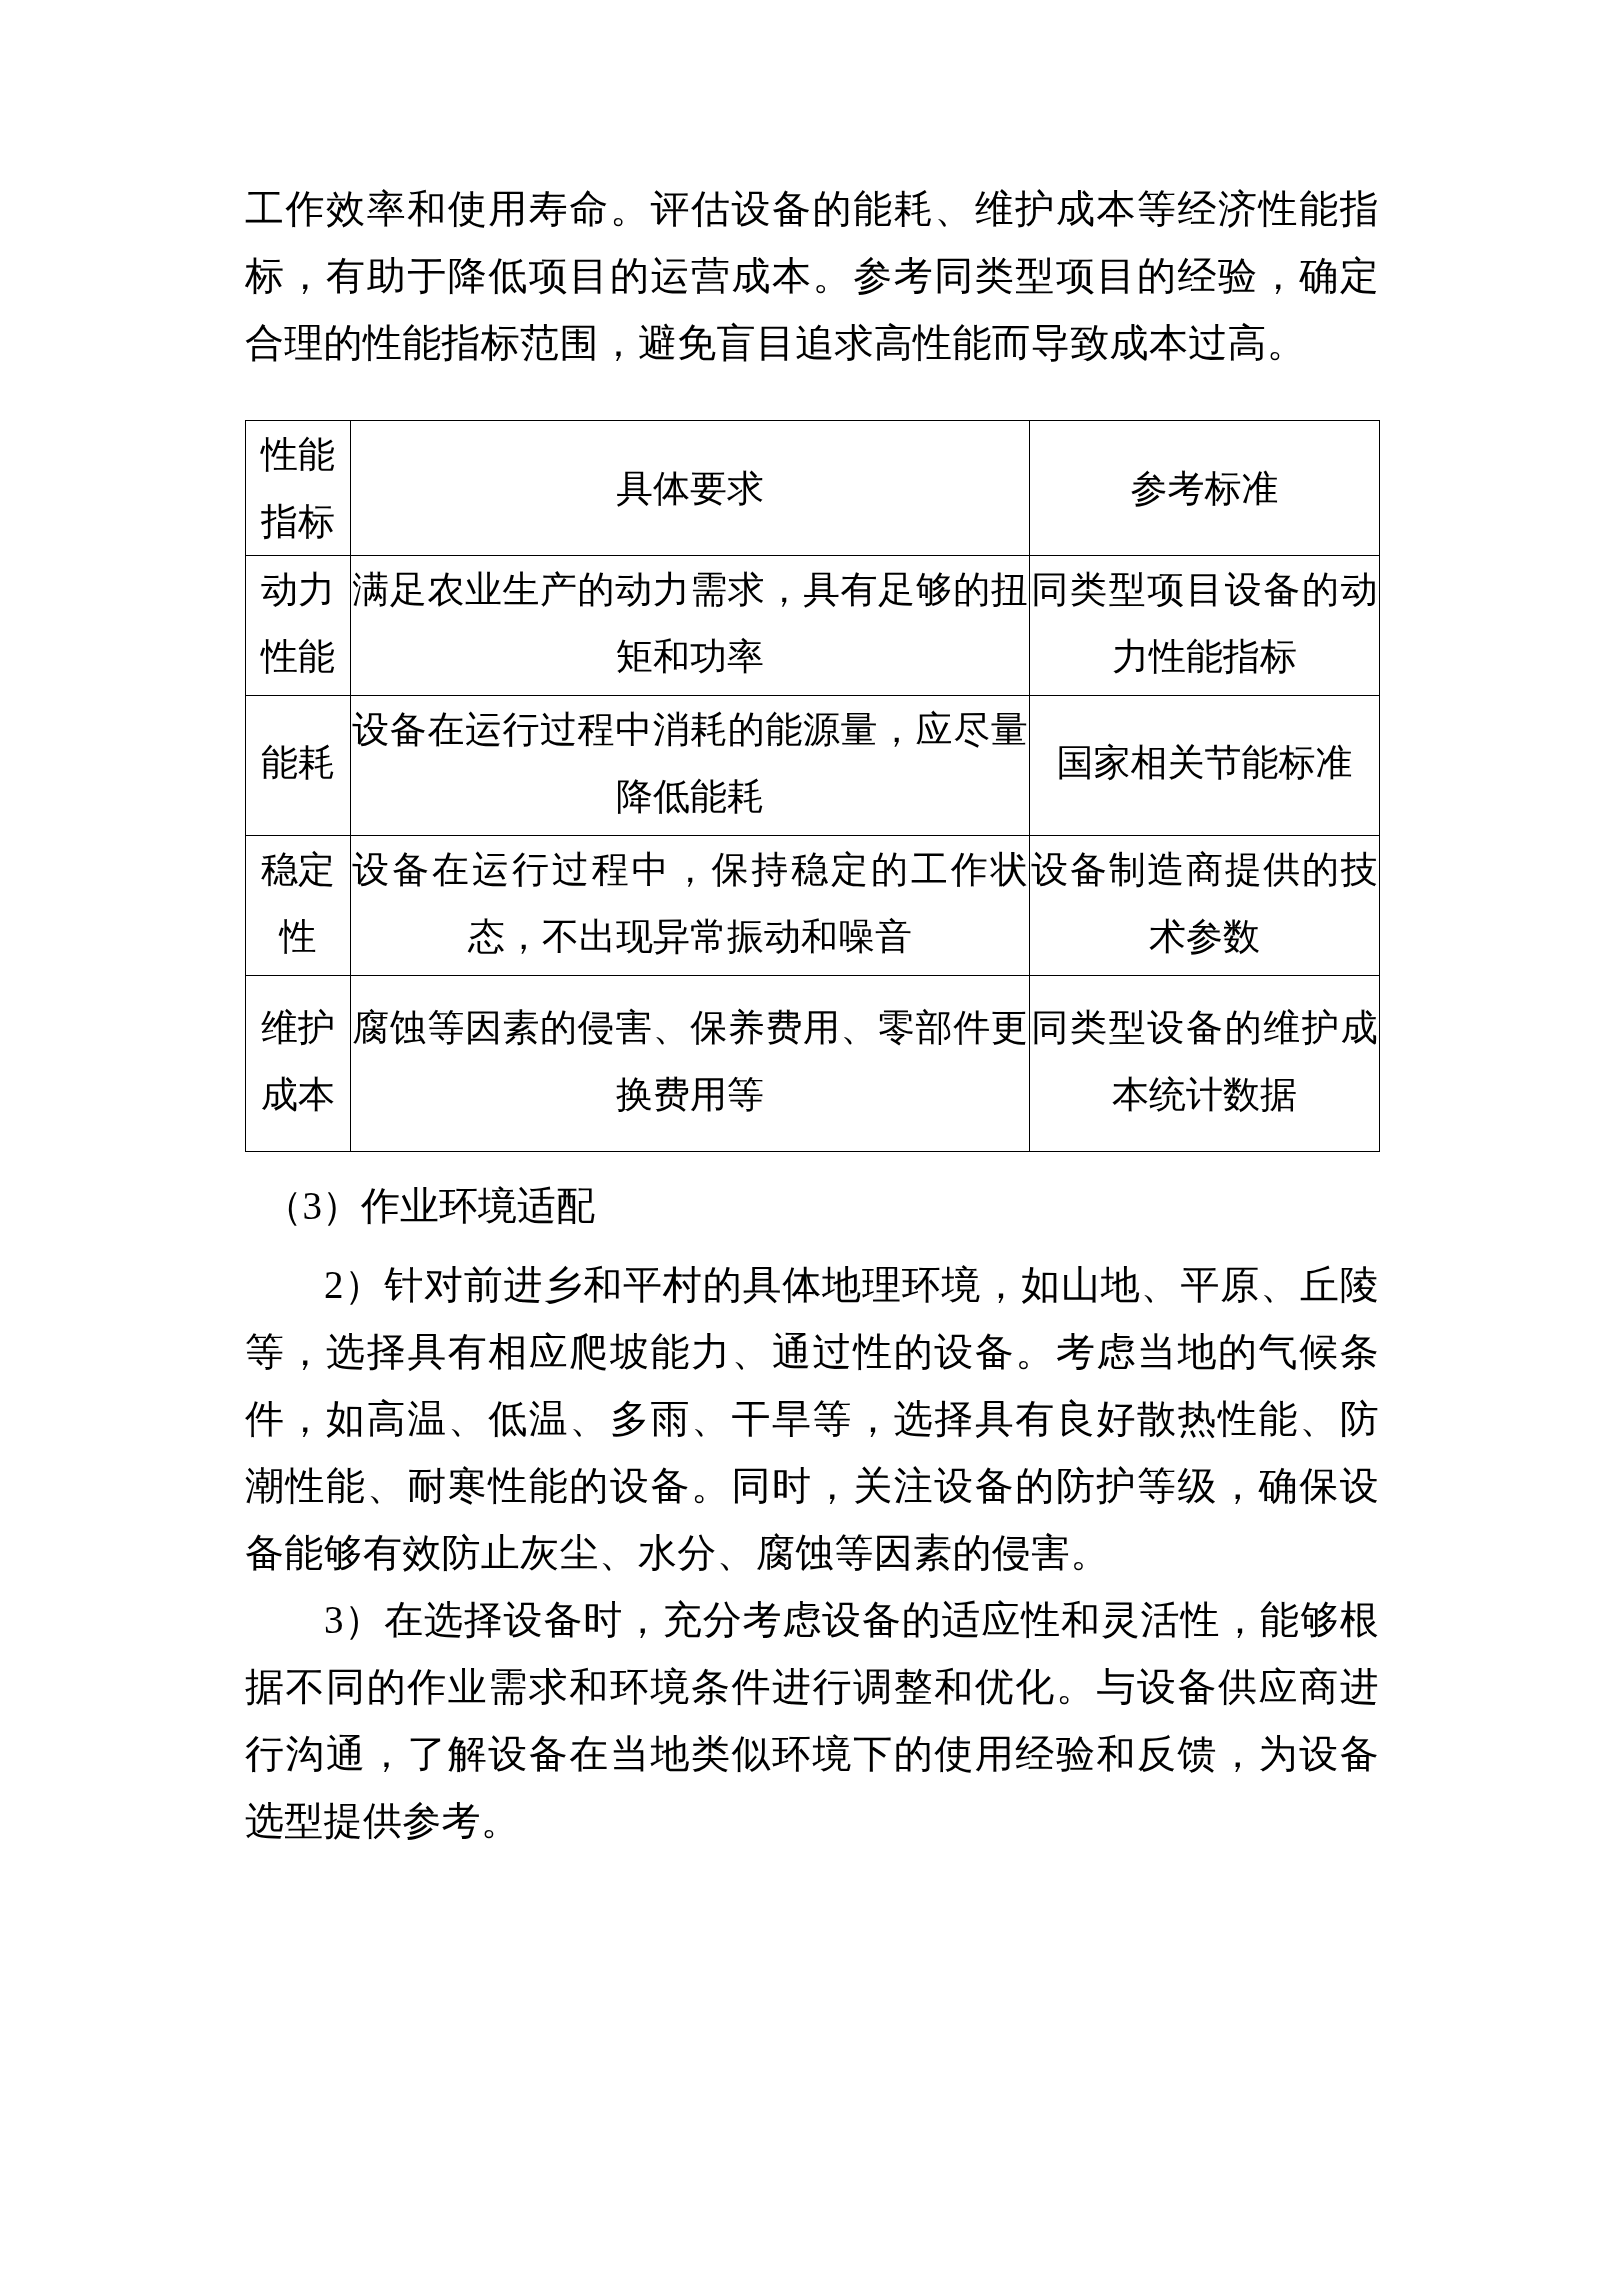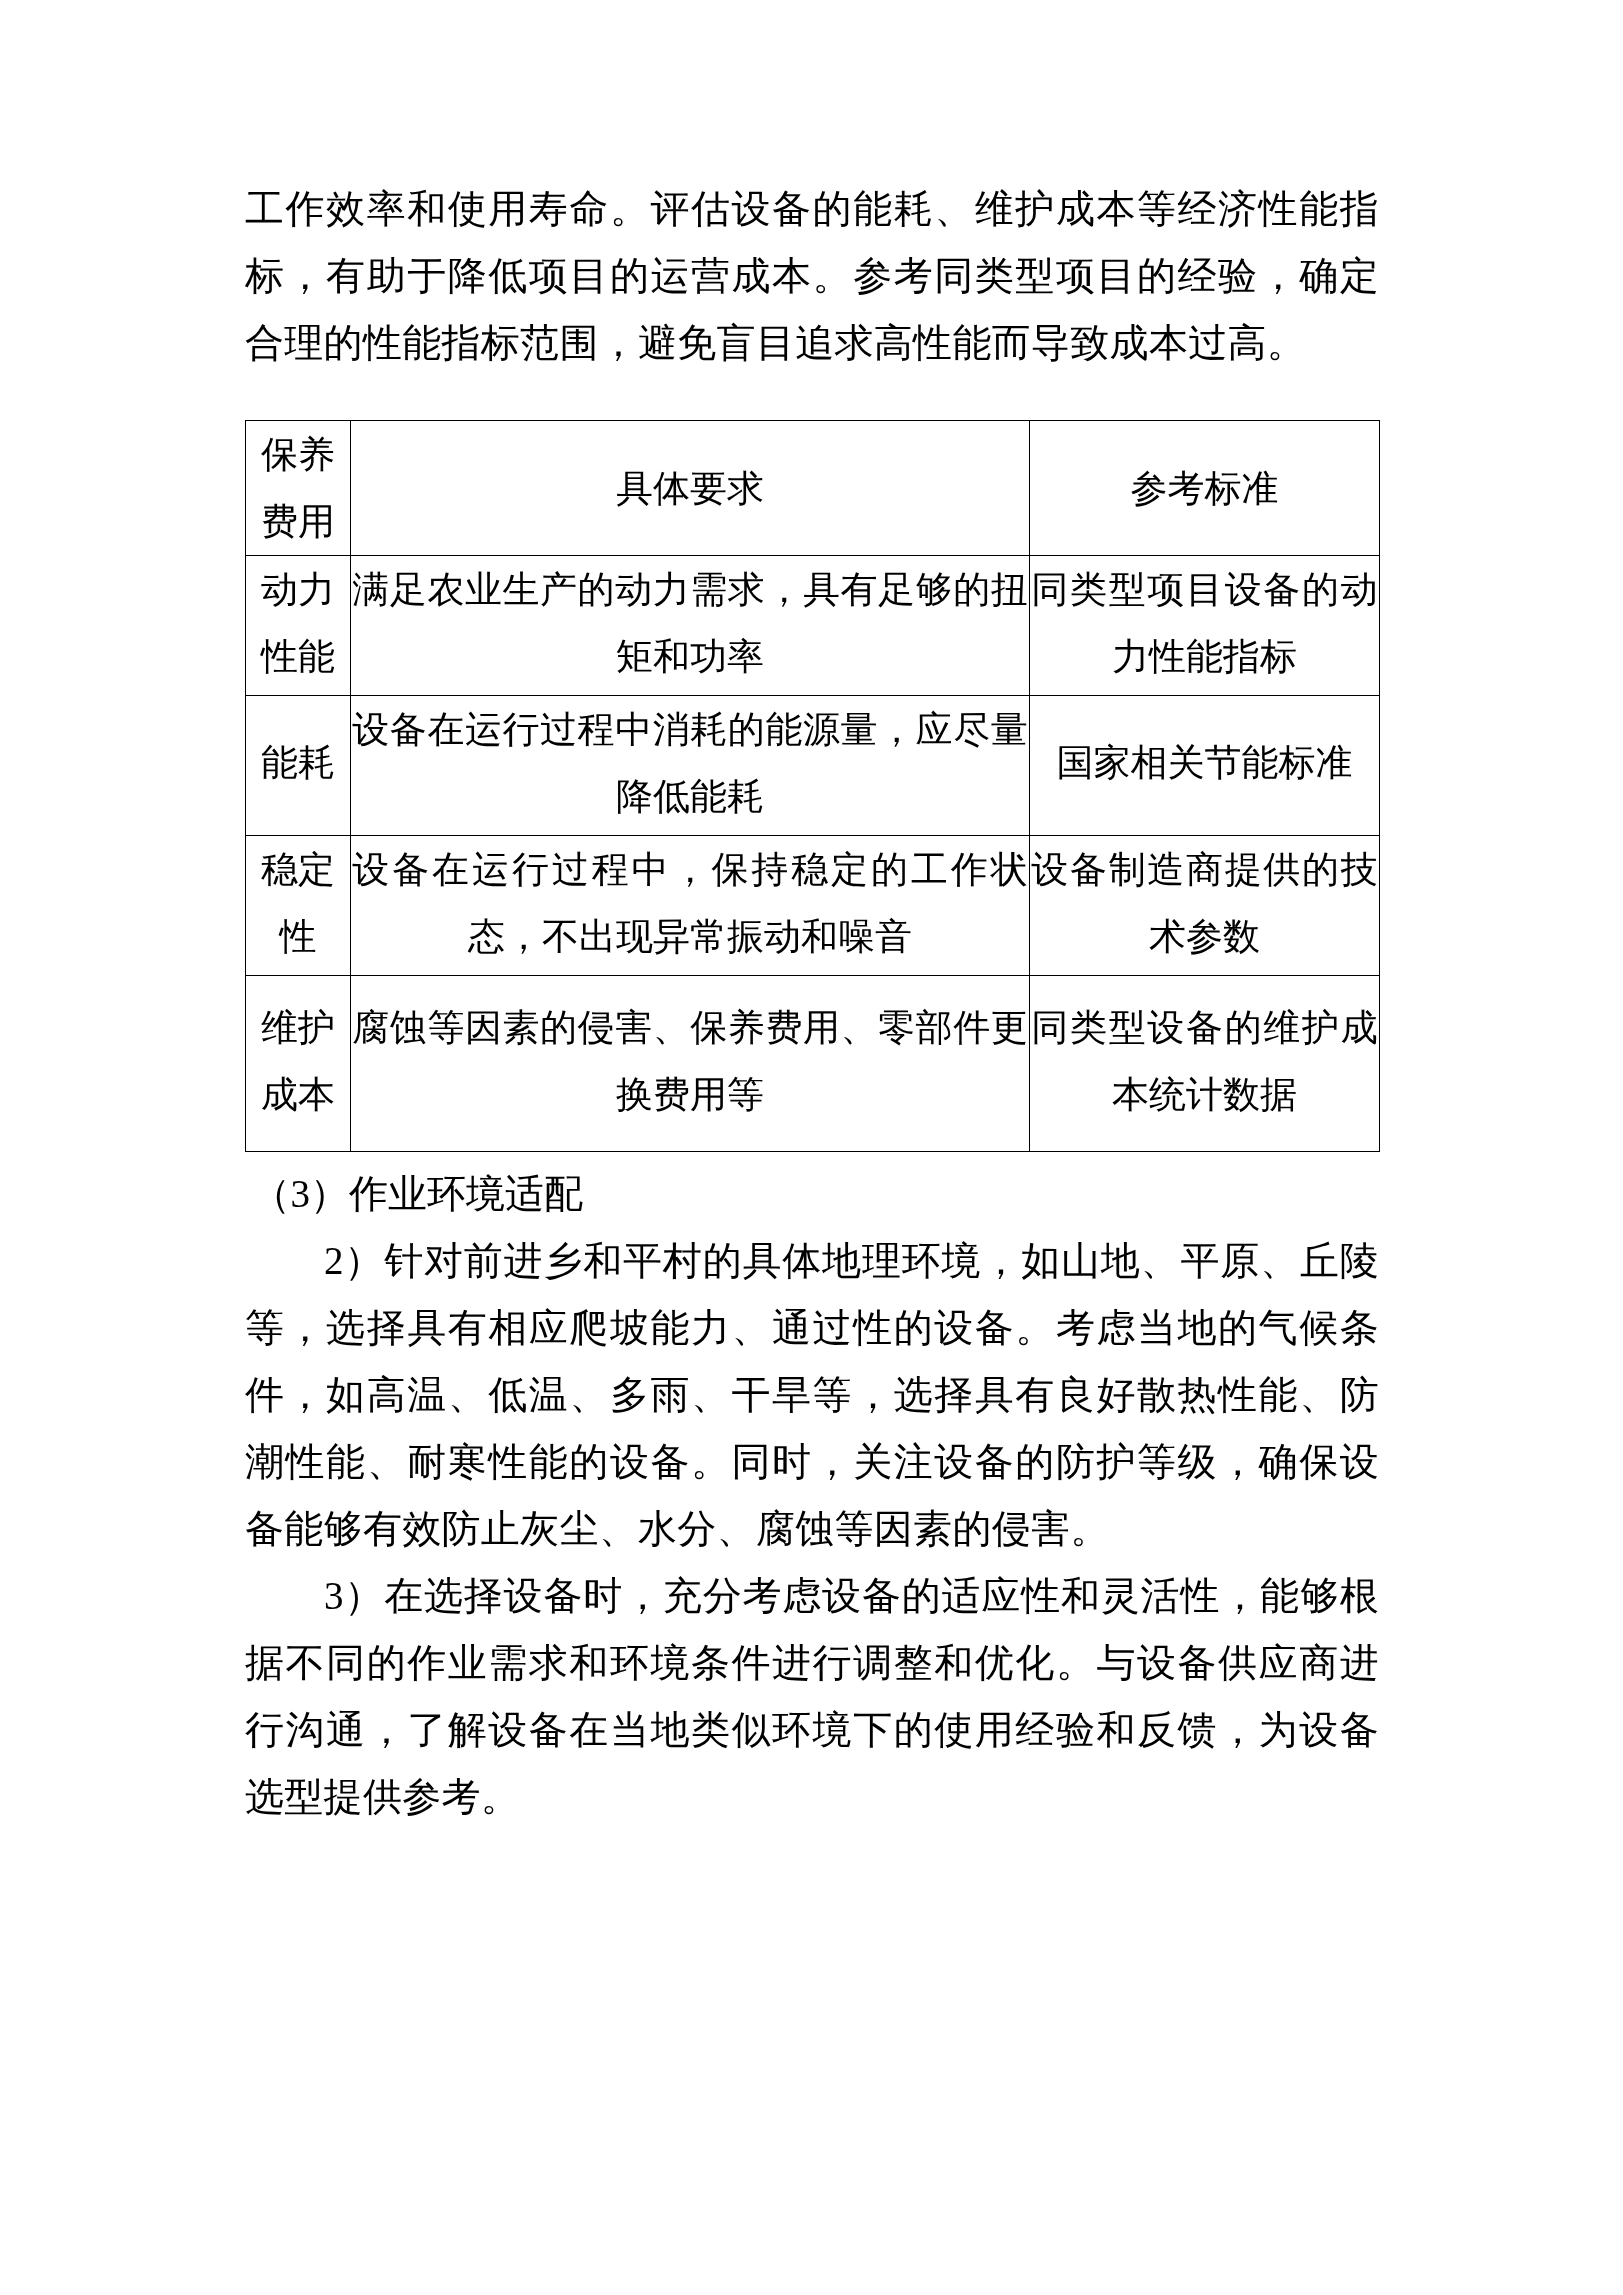--- a/index.html
+++ b/index.html
@@ -72,21 +72,21 @@
     text-align-last: center;
   }
   .cell-txt.jstfy {
     text-align: justify;
     text-align-last: center;
     text-justify: inter-ideograph;
   }
   .heading-line {
     font-size: 39px;
     line-height: 67px;
-    margin: 0;
+    margin: 12px;
     text-indent: 0;
     padding-left: 6.5px;
   }
 </style>
 </head>
 <body>
 
 <div id="page">
   <div id="content">
 
@@ -98,21 +98,21 @@
 
     <table class="perf-table">
       <colgroup>
         <col class="c1">
           <col class="c2">
           <col class="c3">
       </colgroup>
       <tbody>
         <tr class="head-row">
           <td>
-            <span class="cell-txt">保养费用</span>
+            <span class="cell-txt">性能指标</span>
           </td>
           <td>
             <span class="cell-txt">具体要求</span>
           </td>
           <td>
             <span class="cell-txt">参考标准</span>
           </td>
         </tr>
 
         <tr class="body-row">

